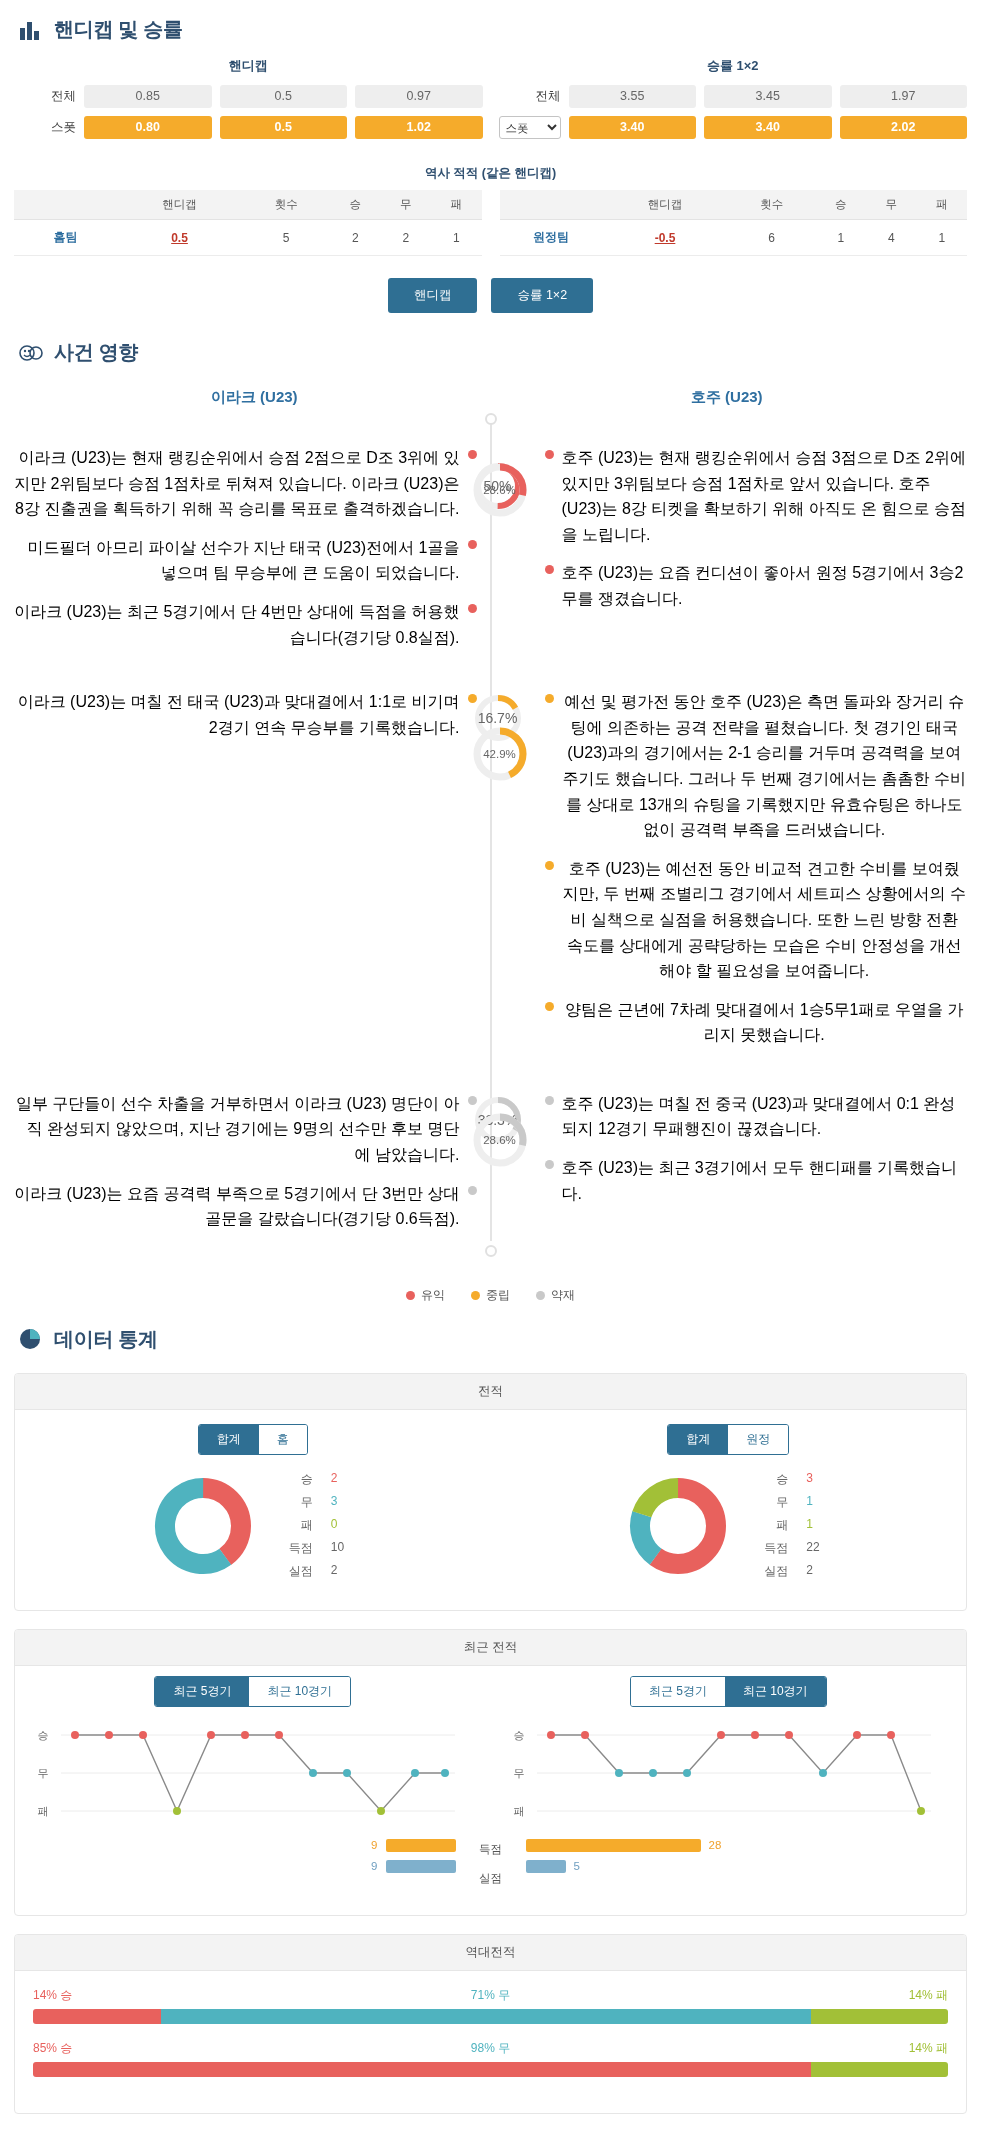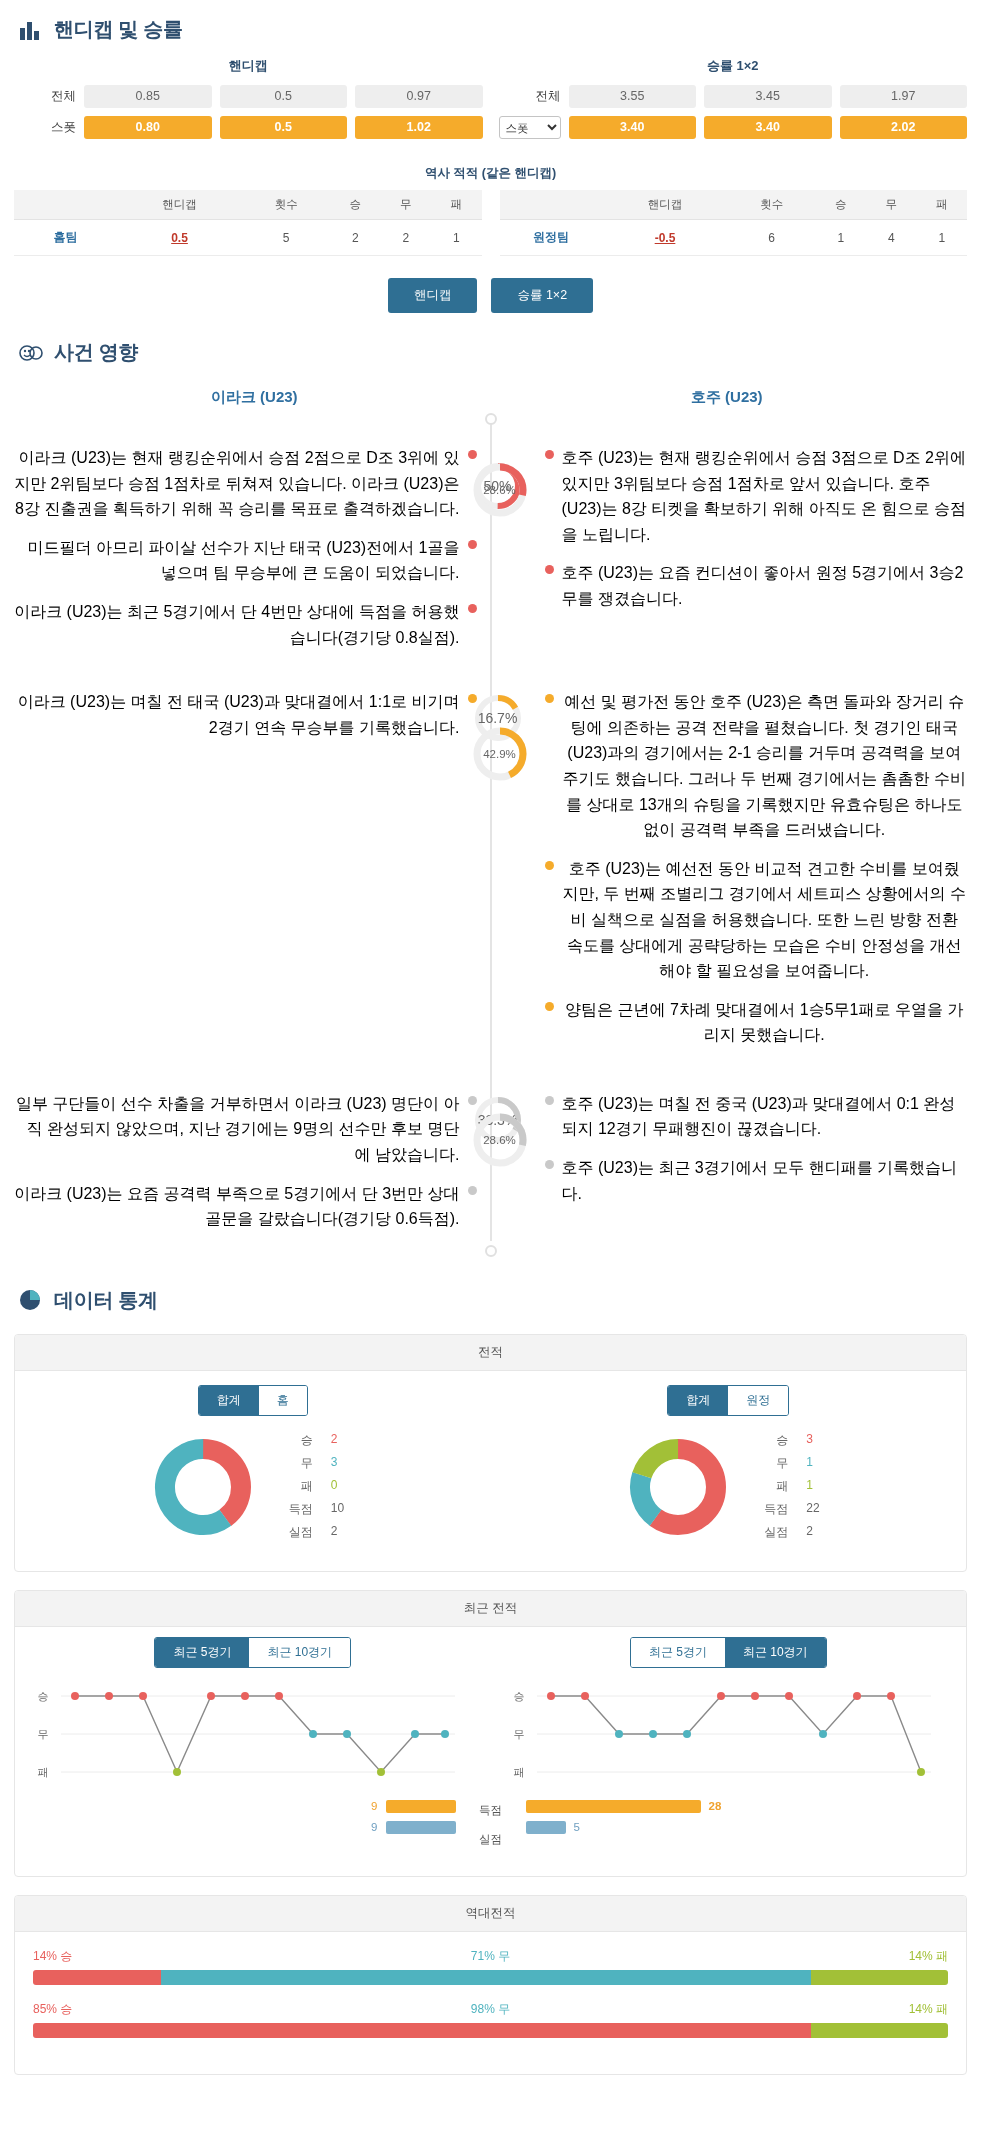--- a/index.html
+++ b/index.html
@@ -411,20 +411,34 @@
           </div>
         </div>
       </div>
     </div>
 
     <div style="position:relative;height:26px;">
       <div style="position:absolute;left:50%;top:0;transform:translateX(-50%);width:12px;height:12px;border-radius:50%;border:2px solid #e0e0e0;background:#fff;"></div>
     </div>
   </div>
 
+  <div class="legend">
+    <span>
+        <i style="background:#e8615d"></i>
+        <b style="font-weight:normal">유익</b>
+      </span>
+    <span>
+        <i style="background:#f5ab2b"></i>
+        <b style="font-weight:normal">중립</b>
+      </span>
+    <span>
+        <i style="background:#c9c9c9"></i>
+        <b style="font-weight:normal">약재</b>
+      </span>
+  </div>
 
   <div class="section-head">
     <span class="sh-icon">
       <svg width="26" height="24" viewBox="0 0 26 24">
         <circle cx="12" cy="12" r="10" fill="#2f4f6f"></circle>
         <path d="M12 12 L12 2 A10 10 0 0 1 22 12 Z" fill="#4fb3bf"></path>
       </svg>
     </span>
     <span class="sh-title">데이터 통계</span>
   </div>
@@ -601,21 +615,21 @@
           <span class="gf-label">득점</span>
         </div>
         <div class="gf-row" style="height:21px;">
           <span class="gf-label">실점</span>
         </div>
       </div>
 
       <div style="width:300px;display:flex;flex-direction:column;align-items:flex-start;">
         <div class="gf-row">
           <span class="gf-bar" style="width:175px;background:#f5ab2b;"></span>
-          <span class="gf-num" style="text-align:left;font-weight:bold;">28</span>
+          <span class="gf-num" style="text-align:left;">28</span>
         </div>
         <div class="gf-row">
           <span class="gf-bar" style="width:40px;background:#7fb0cc;"></span>
           <span class="gf-num blue" style="text-align:left;">5</span>
         </div>
       </div>
     </div>
   </div>
 
   <div class="card">

